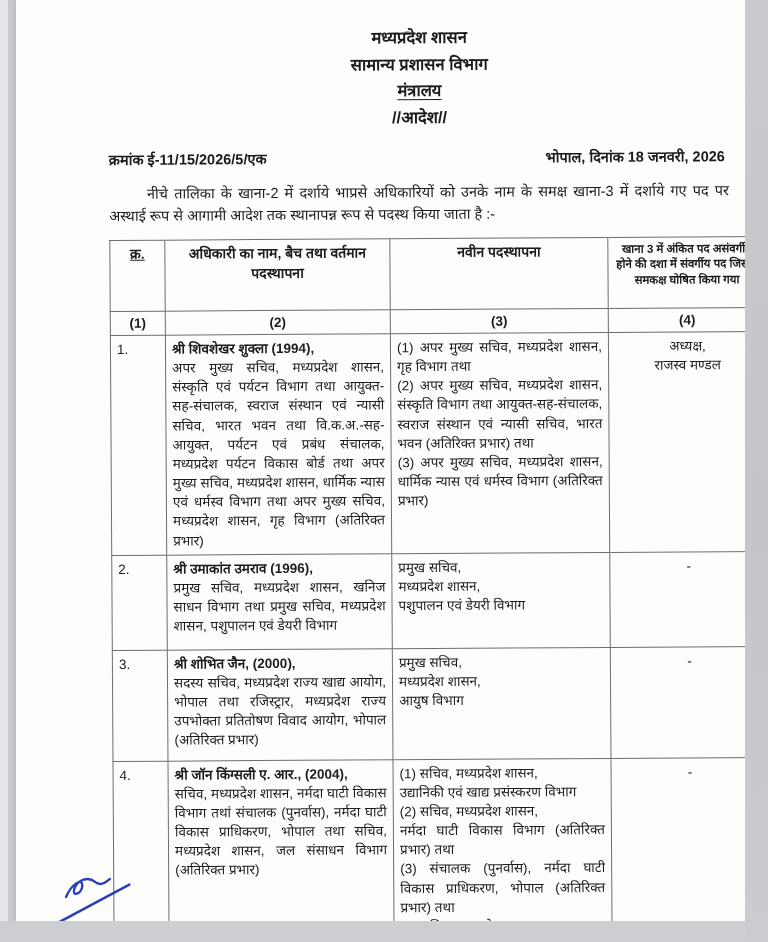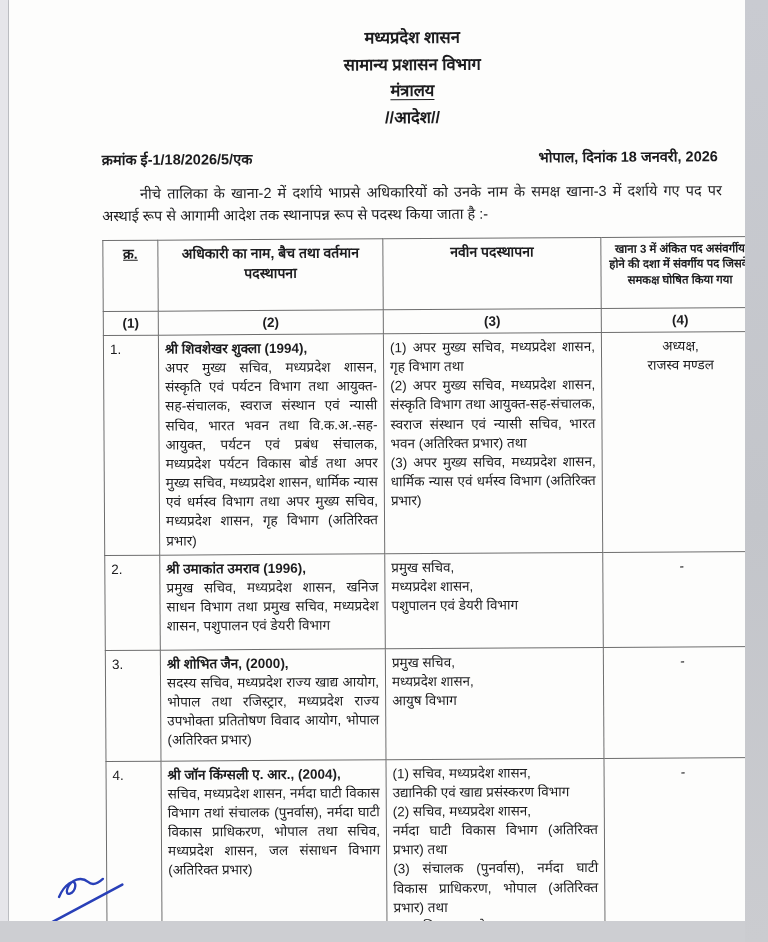--- a/index.html
+++ b/index.html
@@ -3,21 +3,21 @@
 <meta charset="utf-8">
 <style>
   html,body{margin:0;padding:0;}
   body{
     width:768px;height:942px;overflow:hidden;position:relative;
     background:#c7c9ce;
     font-family:"Liberation Sans","DejaVu Sans",sans-serif;
     color:#1c1c1e;
   }
   .paper{
-    position:absolute;left:9px;top:0;width:737px;height:921px;
+    position:absolute;left:16px;top:0;width:737px;height:921px;
     background:#fdfdfc;
     box-shadow:0 0 4px rgba(0,0,0,.15);
   }
   .scan-edge-right{position:absolute;top:0;right:0;width:23px;height:942px;background:linear-gradient(180deg,#c9cbd1 0%,#c3c5ca 55%,#cbccd0 100%);}
   .scan-edge-bottom{position:absolute;left:0;bottom:0;width:745px;height:21px;background:#cdced2;}
   .scan-edge-left{position:absolute;left:0;top:0;width:8px;height:921px;background:#e6e6ea;}
   .content{
     position:absolute;left:92px;top:26px;width:622px;
     transform:rotate(-0.35deg);
     transform-origin:top left;
@@ -71,21 +71,21 @@
   <div class="content">
 
     <div class="doc-header">
       <div>मध्यप्रदेश शासन</div>
       <div>सामान्य प्रशासन विभाग</div>
       <div class="underlined">मंत्रालय</div>
       <div>//आदेश//</div>
     </div>
 
     <div class="ref-row">
-      <span>क्रमांक ई-1/18/2026/5/एक</span>
+      <span>क्रमांक ई-11/15/2026/5/एक</span>
       <span>भोपाल, दिनांक 18 जनवरी, 2026</span>
     </div>
 
     <div class="intro">नीचे तालिका के खाना-2 में दर्शाये भाप्रसे अधिकारियों को उनके नाम के समक्ष खाना-3 में दर्शाये गए पद पर अस्थाई रूप से आगामी आदेश तक स्थानापन्न रूप से पदस्थ किया जाता है :-</div>
 
     <table class="officers">
       <thead>
         <tr class="hdr">
           <th class="col-sno">क्र.</th>
           <th class="col-name">अधिकारी का नाम, बैच तथा वर्तमान पदस्थापना</th>

